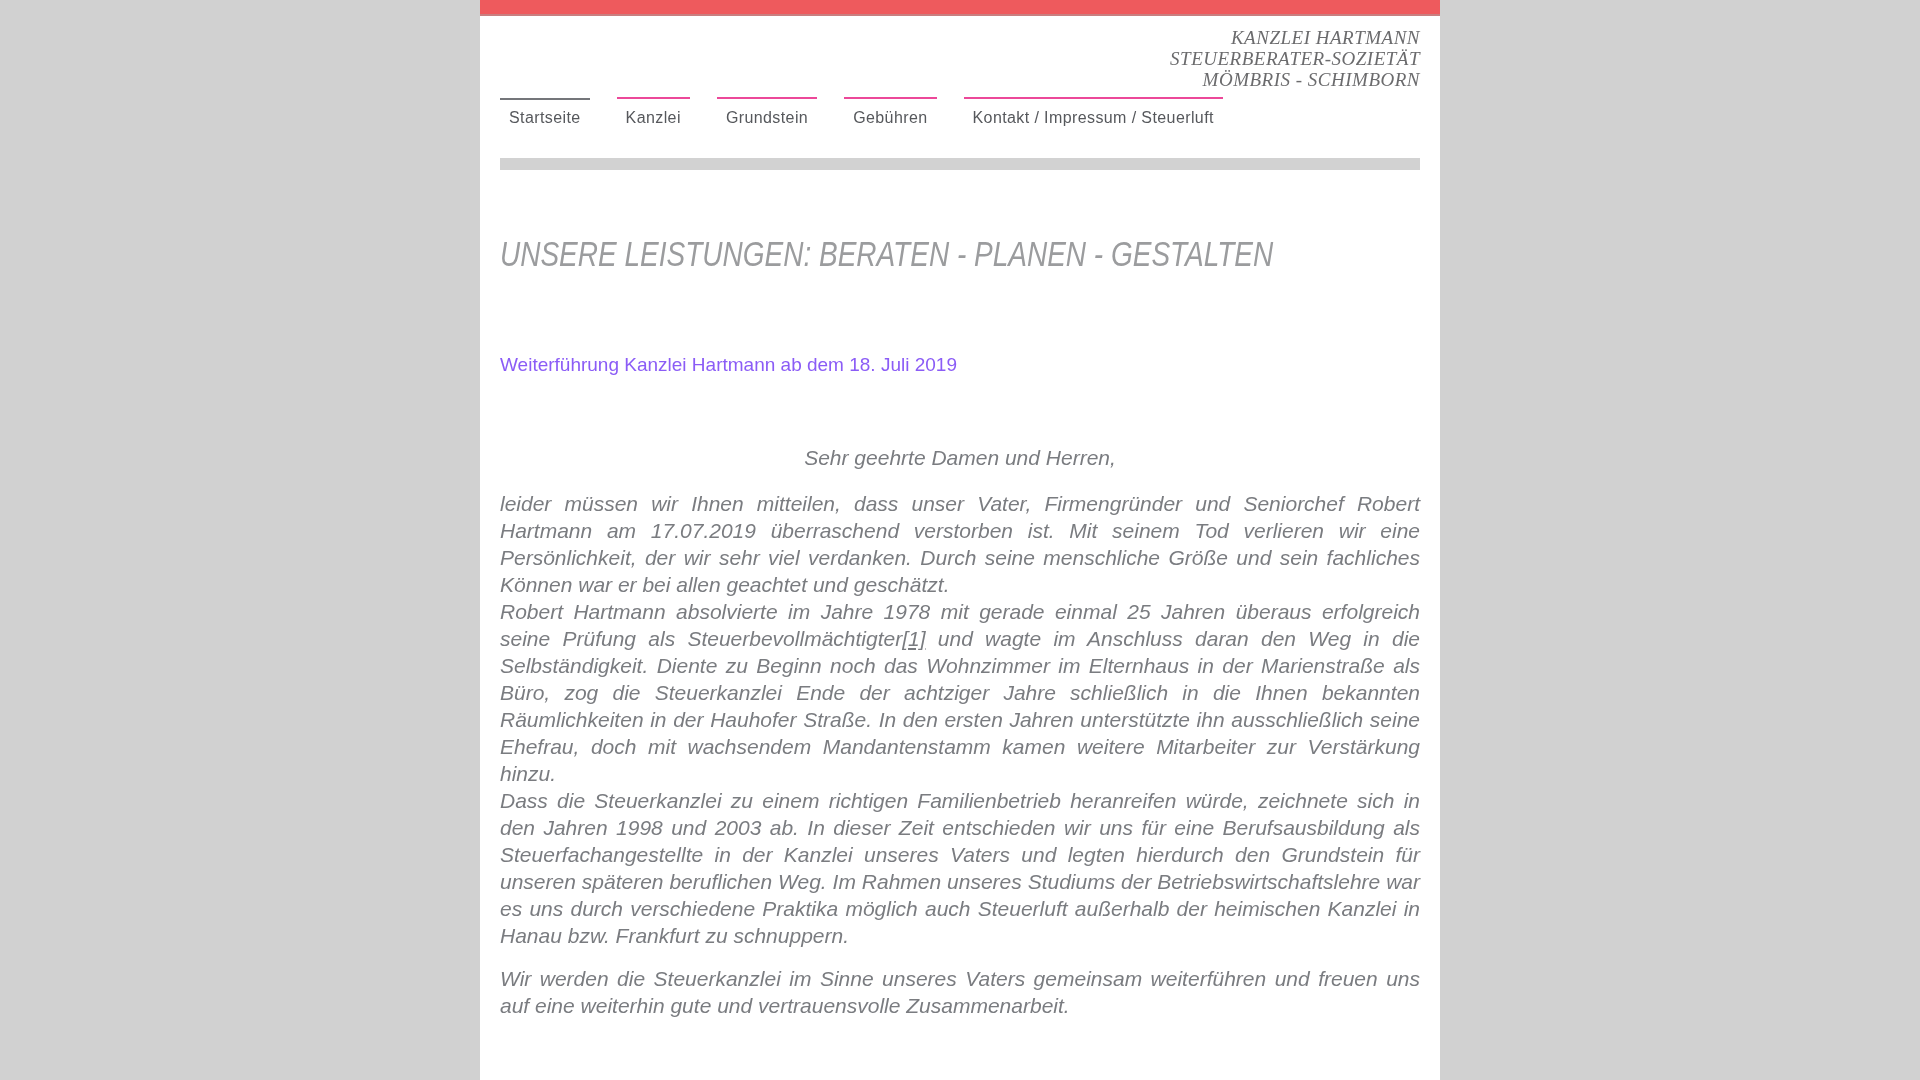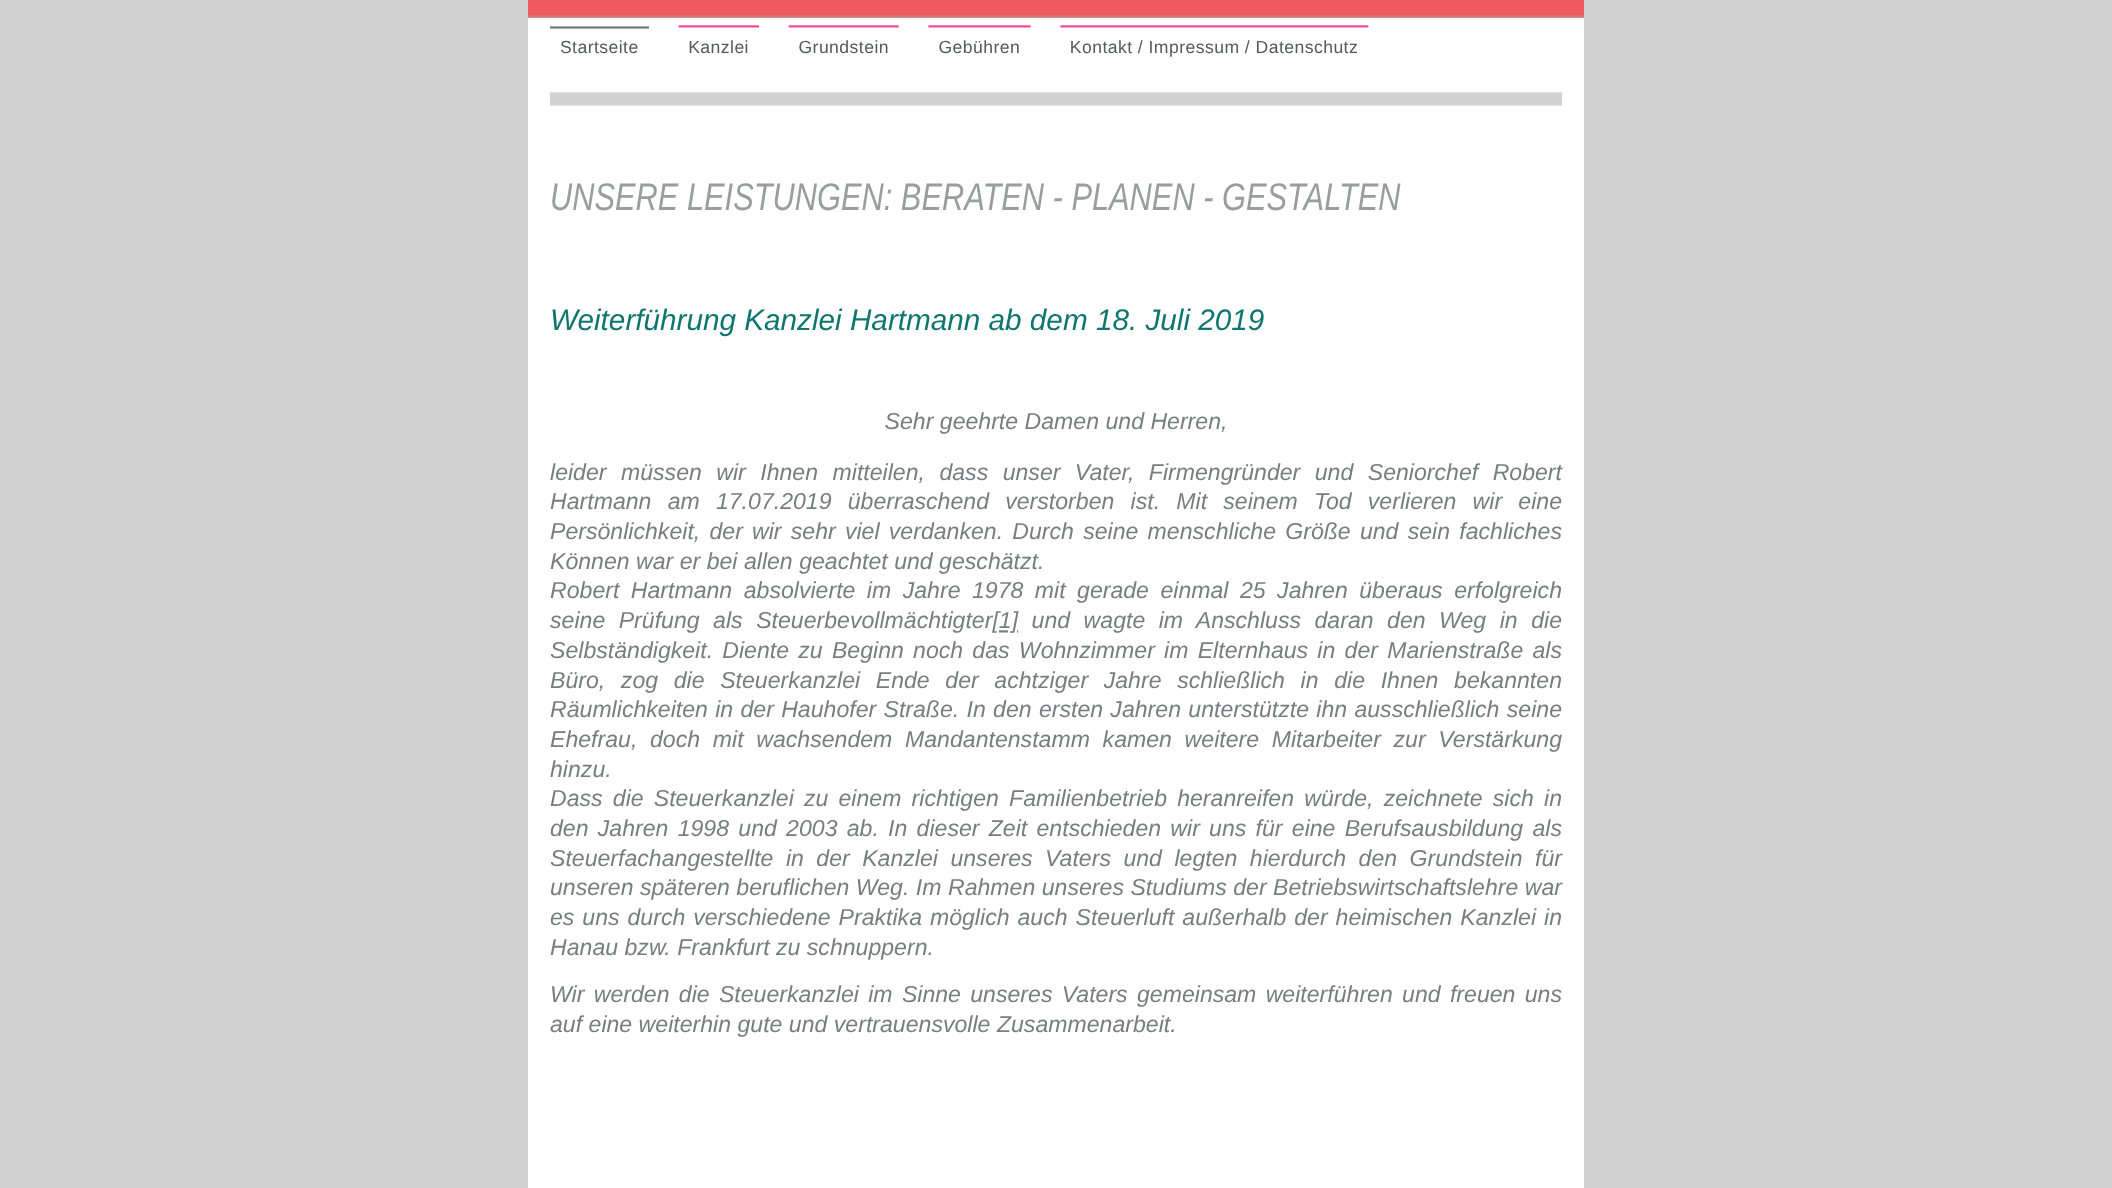--- a/index.html
+++ b/index.html
@@ -69,25 +69,24 @@
     font-weight: normal;
     font-size: 35px;
     line-height: 44px;
     color: #9b9c9e;
     white-space: nowrap;
     transform: scaleX(0.80);
     transform-origin: left center;
   }
   .page-subtitle {
     margin: 72px 20px 0 20px;
-    font-style: italic;
     font-weight: normal;
-    font-size: 27px;
+    font-size: 19px;
     line-height: 34px;
-    color: #0f766e;
+    color: #8b5cf6;
     white-space: nowrap;
   }
   .body-p {
     margin: 0 20px;
     font-style: italic;
     font-size: 21px;
     line-height: 27px;
     color: #7a7c80;
     text-align: justify;
   }
@@ -102,27 +101,32 @@
   }
 </style>
 </head>
 <body>
 
 <div class="viewport">
   <div class="content">
 
     <div class="redbar"></div>
 
+    <div class="firm-header">
+      <div>KANZLEI HARTMANN</div>
+      <div>STEUERBERATER-SOZIETÄT</div>
+      <div>MÖMBRIS - SCHIMBORN</div>
+    </div>
 
     <nav class="nav">
       <a class="nav-item active">Startseite</a>
       <a class="nav-item">Kanzlei</a>
       <a class="nav-item">Grundstein</a>
       <a class="nav-item">Gebühren</a>
-      <a class="nav-item">Kontakt / Impressum / Datenschutz</a>
+      <a class="nav-item">Kontakt / Impressum / Steuerluft</a>
     </nav>
 
     <div class="divider"></div>
 
     <h1 class="page-title">UNSERE LEISTUNGEN: BERATEN - PLANEN - GESTALTEN</h1>
 
     <h2 class="page-subtitle">Weiterführung Kanzlei Hartmann ab dem 18. Juli 2019</h2>
 
     <p class="body-p greeting">Sehr geehrte Damen und Herren,</p>
 

